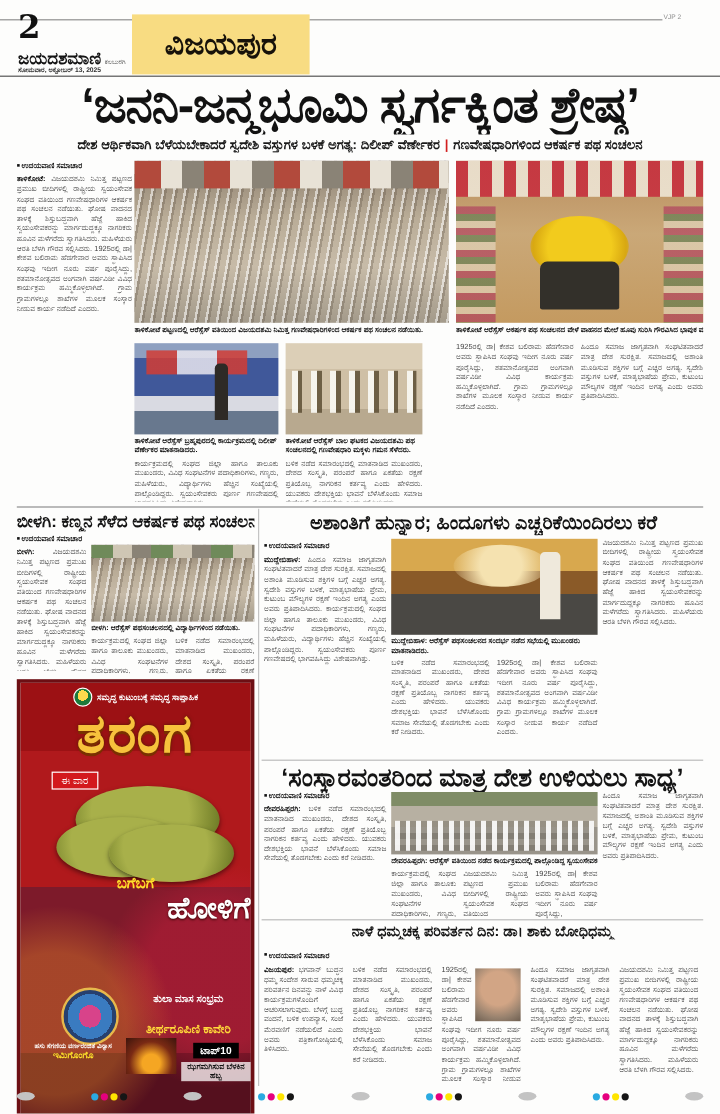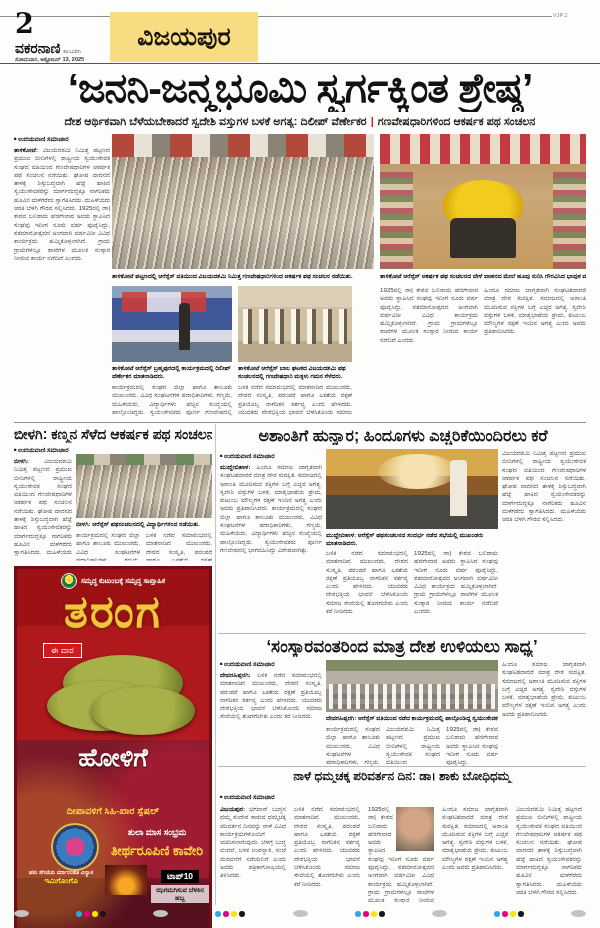--- a/index.html
+++ b/index.html
@@ -68,30 +68,30 @@
   .ad-logo{width:14px;height:14px;border-radius:50%;border:1px solid #fff;
       background:radial-gradient(circle at 50% 40%,#ffd94d 0 40%,#1c7a3a 40% 100%)}
   .ad-tagline{color:#fff;font-size:7px;font-weight:bold;white-space:nowrap}
   .ad-brand{position:absolute;left:0;top:18px;width:100%;text-align:center;font-size:45px;font-weight:800;
       color:#f7c23c;letter-spacing:2px;text-shadow:0 2px 0 #7a3000,0 0 3px #4d1c00;line-height:1.1}
   .ad-week{position:absolute;left:26px;top:74px;background:#d3191d;border:1px solid #fff;color:#fff;
       font-size:8.5px;font-weight:normal;padding:1px 7px}
   .holige{position:absolute;border-radius:50%;background:radial-gradient(circle at 45% 40%,#a8b04a 0 55%,#78842c 85%,#5c6a20 100%);
       box-shadow:0 2px 4px rgba(0,0,0,.5)}
   .ad-kicker{position:absolute;left:0;top:160px;width:100%;text-align:center;color:#ffe12b;font-size:12.5px;font-weight:800}
-  .ad-title{position:absolute;left:0;top:174px;width:100%;text-align:center;color:#fff;font-size:25px;font-weight:800;
+  .ad-title{position:absolute;left:0;top:174px;width:100%;text-align:right;color:#fff;font-size:25px;font-weight:800;
       text-shadow:0 1px 2px #300}
   .ad-count{position:absolute;left:0;top:206px;width:100%;text-align:center;color:#ffe000;font-size:23px;font-weight:800;
       text-shadow:0 1px 0 #7a3000}
   .ad-sub{position:absolute;left:0;top:236px;width:100%;text-align:center;color:#ffd83a;font-size:9.5px;font-weight:800}
   .ad-circle{position:absolute;left:34px;top:254px;width:44px;height:44px;border-radius:50%;border:2px solid #e7b84c;
       background:radial-gradient(circle,#d8438a 0 30%,#3a7bc0 30% 60%,#27406e 60% 100%)}
   .ad-item1{position:absolute;left:88px;top:258px;width:104px;text-align:center}
   .ad-item1 .l1{color:#fff;font-size:8.5px;font-weight:800}
-  .ad-item1 .l2{color:#ffd83a;font-size:13px;font-weight:800;margin-top:5px}
+  .ad-item1 .l2{color:#ffd83a;font-size:10px;font-weight:800;margin-top:15px}
   .ad-item2{position:absolute;left:4px;top:300px;width:80px;text-align:center}
   .ad-item2 .l1{color:#fff;font-size:5.6px;font-weight:bold}
   .ad-item2 .l2{color:#ffe12b;font-size:7.5px;font-weight:800}
   .ad-midimg{position:absolute;left:88px;top:296px;width:42px;height:30px;
       background:radial-gradient(circle at 50% 70%,#f5a623 0 25%,#7a2a14 60%,#3c140c 100%)}
   .ad-item3{position:absolute;left:134px;top:296px;width:58px;text-align:center}
   .top10{display:inline-block;background:#000;color:#fff;font-weight:800;font-size:8.5px;padding:1px 6px}
   .ad-item3 .l1{color:#111;background:rgba(255,255,255,.75);font-size:6.6px;font-weight:800;margin-top:2px;padding:1px}
   .ad-strip{position:absolute;left:3px;right:3px;bottom:3px;background:#ffe92a;border:1px solid #a21616;
       color:#8c1212;font-weight:800;font-size:8.4px;text-align:center;padding:2px 0}
@@ -101,21 +101,21 @@
   .dots{display:flex;gap:2px}
   .dot{width:6px;height:6px;border-radius:50%}
   .dc{background:#2aaae1}.dm{background:#e6007e}.dy{background:#ffe500}.dk{background:#161616}
 </style>
 </head>
 <body>
 
 <div class="hr" style="left:0;top:16px;width:552px"></div>
 <div class="edcode">VJP 2</div>
 <div class="pageno">2</div>
-<div class="mast"><span>ವಕರನಾಣಿ</span><small>ಕಲಬುರಗಿ</small></div>
+<div class="mast"><span>ಜಯದಶಮಾಣಿ</span><small>ಕಲಬುರಗಿ</small></div>
 <div class="dateline">ಸೋಮವಾರ, ಅಕ್ಟೋಬರ್ 13, 2025</div>
 <div class="yellowbox">
     <span>ವಿಜಯಪುರ</span>
   </div>
 <div class="hr" style="left:0;top:63px;width:600px;background:#555"></div>
 
 <div class="h-main">‘ಜನನಿ-ಜನ್ಮಭೂಮಿ ಸ್ವರ್ಗಕ್ಕಿಂತ ಶ್ರೇಷ್ಠ’</div>
 <div class="h-sub">
   <span>ದೇಶ ಆರ್ಥಿಕವಾಗಿ ಬೆಳೆಯಬೇಕಾದರೆ ಸ್ವದೇಶಿ ವಸ್ತುಗಳ ಬಳಕೆ ಅಗತ್ಯ: ದಿಲೀಪ್ ವೆರ್ಣೇಕರ</span><span class="sep">|</span><span>ಗಣವೇಷಧಾರಿಗಳಿಂದ ಆಕರ್ಷಕ ಪಥ ಸಂಚಲನ</span>
 </div>
@@ -173,22 +173,22 @@
 <div class="ad">
   <div class="ad-head">
     <div class="ad-logo"></div>
     <div class="ad-tagline">ಸಮೃದ್ಧ ಕುಟುಂಬಕ್ಕೆ ಸಮೃದ್ಧ ಸಾಪ್ತಾಹಿಕ</div>
   </div>
   <div class="ad-brand">ತರಂಗ</div>
   <div class="ad-week">ಈ ವಾರ</div>
   <div class="holige" style="left:46px;top:86px;width:120px;height:56px"></div>
   <div class="holige" style="left:30px;top:112px;width:110px;height:50px"></div>
   <div class="holige" style="left:74px;top:118px;width:104px;height:48px"></div>
+  <div class="ad-kicker">ಬಗೆಬಗೆ</div>
   <div class="ad-title">ಹೋಳಿಗೆ</div>
-  <div class="ad-sub">ದೀಪಾವಳಿಗೆ ಸಿಹಿ-ಖಾರ ಸ್ಪೆಷಲ್</div>
   <div class="ad-circle"></div>
   <div class="ad-item1">
     <div class="l1">ತುಲಾ ಮಾಸ ಸಂಭ್ರಮ</div>
     <div class="l2">ತೀರ್ಥರೂಪಿಣಿ ಕಾವೇರಿ</div>
   </div>
   <div class="ad-item2">
     <div class="l1">ಹಸು ಸೆಗಣಿಯ ವರ್ಣರಂಜಿತ ವಿನ್ಯಾಸ</div>
     <div class="l2">ಇಮಿಗೊಂಗೊ</div>
   </div>
   <div class="ad-midimg"></div>
@@ -207,21 +207,21 @@
   <div class="glow"></div>
   <div class="speaker"></div>
 </div>
 <div class="cap" style="left:326px;top:531px;width:172px;height:16px">ಮುದ್ದೇಬಿಹಾಳ: ಆರೆಸ್ಸೆಸ್ ಪಥಸಂಚಲನದ ಸಂದರ್ಭ ನಡೆದ ಸಭೆಯಲ್ಲಿ ಮುಖಂಡರು ಮಾತನಾಡಿದರು.</div>
 <div class="col" style="left:326px;top:549px;width:82px;height:81px">ಬಳಿಕ ನಡೆದ ಸಮಾರಂಭದಲ್ಲಿ ಮಾತನಾಡಿದ ಮುಖಂಡರು, ದೇಶದ ಸಂಸ್ಕೃತಿ, ಪರಂಪರೆ ಹಾಗೂ ಏಕತೆಯ ರಕ್ಷಣೆ ಪ್ರತಿಯೊಬ್ಬ ನಾಗರಿಕನ ಕರ್ತವ್ಯ ಎಂದು ಹೇಳಿದರು. ಯುವಕರು ದೇಶಭಕ್ತಿಯ ಭಾವನೆ ಬೆಳೆಸಿಕೊಂಡು ಸಮಾಜ ಸೇವೆಯಲ್ಲಿ ತೊಡಗಬೇಕು ಎಂದು ಕರೆ ನೀಡಿದರು.</div>
 <div class="col" style="left:414px;top:549px;width:84px;height:81px">1925ರಲ್ಲಿ ಡಾ| ಕೇಶವ ಬಲಿರಾಮ ಹೆಡಗೇವಾರ ಅವರು ಸ್ಥಾಪಿಸಿದ ಸಂಘವು ಇದೀಗ ನೂರು ವರ್ಷ ಪೂರೈಸಿದ್ದು, ಶತಮಾನೋತ್ಸವದ ಅಂಗವಾಗಿ ವರ್ಷವಿಡೀ ವಿವಿಧ ಕಾರ್ಯಕ್ರಮ ಹಮ್ಮಿಕೊಳ್ಳಲಾಗಿದೆ. ಗ್ರಾಮ ಗ್ರಾಮಗಳಲ್ಲೂ ಶಾಖೆಗಳ ಮೂಲಕ ಸಂಸ್ಕಾರ ನೀಡುವ ಕಾರ್ಯ ನಡೆದಿದೆ ಎಂದರು.</div>
 <div class="col" style="left:502px;top:449px;width:84px;height:181px">ವಿಜಯದಶಮಿ ನಿಮಿತ್ತ ಪಟ್ಟಣದ ಪ್ರಮುಖ ಬೀದಿಗಳಲ್ಲಿ ರಾಷ್ಟ್ರೀಯ ಸ್ವಯಂಸೇವಕ ಸಂಘದ ವತಿಯಿಂದ ಗಣವೇಷಧಾರಿಗಳ ಆಕರ್ಷಕ ಪಥ ಸಂಚಲನ ನಡೆಯಿತು. ಘೋಷ ವಾದನದ ತಾಳಕ್ಕೆ ಶಿಸ್ತುಬದ್ಧವಾಗಿ ಹೆಜ್ಜೆ ಹಾಕಿದ ಸ್ವಯಂಸೇವಕರನ್ನು ಮಾರ್ಗದುದ್ದಕ್ಕೂ ನಾಗರಿಕರು ಹೂವಿನ ಮಳೆಗರೆದು ಸ್ವಾಗತಿಸಿದರು. ಮಹಿಳೆಯರು ಆರತಿ ಬೆಳಗಿ ಗೌರವ ಸಲ್ಲಿಸಿದರು.</div>
 
 <div class="hr" style="left:218px;top:633px;width:368px;background:#bbb"></div>
 
-<div class="h-sec" style="left:218px;top:637px;width:368px;font-size:17px">‘ಸಂಸ್ಕಾರವಂತರಿಂದ ಮಾತ್ರ ದೇಶ ಉಳಿಯಲು ಸಾಧ್ಯ’</div>
+<div class="h-sec" style="left:218px;top:637px;width:368px;font-size:21px">‘ಸಂಸ್ಕಾರವಂತರಿಂದ ಮಾತ್ರ ದೇಶ ಉಳಿಯಲು ಸಾಧ್ಯ’</div>
 <div class="byline" style="left:220px;top:660px">ಉದಯವಾಣಿ ಸಮಾಚಾರ</div>
 <div class="col" style="left:220px;top:671px;width:102px;height:93px">
   <b>ದೇವರಹಿಪ್ಪರಗಿ:</b> <span>ಬಳಿಕ ನಡೆದ ಸಮಾರಂಭದಲ್ಲಿ ಮಾತನಾಡಿದ ಮುಖಂಡರು, ದೇಶದ ಸಂಸ್ಕೃತಿ, ಪರಂಪರೆ ಹಾಗೂ ಏಕತೆಯ ರಕ್ಷಣೆ ಪ್ರತಿಯೊಬ್ಬ ನಾಗರಿಕನ ಕರ್ತವ್ಯ ಎಂದು ಹೇಳಿದರು. ಯುವಕರು ದೇಶಭಕ್ತಿಯ ಭಾವನೆ ಬೆಳೆಸಿಕೊಂಡು ಸಮಾಜ ಸೇವೆಯಲ್ಲಿ ತೊಡಗಬೇಕು ಎಂದು ಕರೆ ನೀಡಿದರು.</span>
 </div>
 <div class="photo ph-gather" style="left:326px;top:660px;width:172px;height:52px">
   <div class="crowd"></div>
 </div>
 <div class="cap" style="left:326px;top:714px;width:172px;height:9px;white-space:nowrap">ದೇವರಹಿಪ್ಪರಗಿ: ಆರೆಸ್ಸೆಸ್ ವತಿಯಿಂದ ನಡೆದ ಕಾರ್ಯಕ್ರಮದಲ್ಲಿ ಪಾಲ್ಗೊಂಡಿದ್ದ ಸ್ವಯಂಸೇವಕರು.</div>
 <div class="col" style="left:326px;top:725px;width:54px;height:41px">ಕಾರ್ಯಕ್ರಮದಲ್ಲಿ ಸಂಘದ ಜಿಲ್ಲಾ ಹಾಗೂ ತಾಲೂಕು ಮುಖಂಡರು, ವಿವಿಧ ಸಂಘಟನೆಗಳ ಪದಾಧಿಕಾರಿಗಳು, ಗಣ್ಯರು, ಮಹಿಳೆಯರು, ವಿದ್ಯಾರ್ಥಿಗಳು ಹೆಚ್ಚಿನ ಸಂಖ್ಯೆಯಲ್ಲಿ ಪಾಲ್ಗೊಂಡಿದ್ದರು. ಸ್ವಯಂಸೇವಕರು ಪೂರ್ಣ ಗಣವೇಷದಲ್ಲಿ ಭಾಗವಹಿಸಿದ್ದು ವಿಶೇಷವಾಗಿತ್ತು.</div>
 <div class="col" style="left:386px;top:725px;width:54px;height:41px">ವಿಜಯದಶಮಿ ನಿಮಿತ್ತ ಪಟ್ಟಣದ ಪ್ರಮುಖ ಬೀದಿಗಳಲ್ಲಿ ರಾಷ್ಟ್ರೀಯ ಸ್ವಯಂಸೇವಕ ಸಂಘದ ವತಿಯಿಂದ ಗಣವೇಷಧಾರಿಗಳ ಆಕರ್ಷಕ ಪಥ ಸಂಚಲನ ನಡೆಯಿತು. ಘೋಷ ವಾದನದ ತಾಳಕ್ಕೆ ಶಿಸ್ತುಬದ್ಧವಾಗಿ ಹೆಜ್ಜೆ ಹಾಕಿದ ಸ್ವಯಂಸೇವಕರನ್ನು ಮಾರ್ಗದುದ್ದಕ್ಕೂ ನಾಗರಿಕರು ಹೂವಿನ ಮಳೆಗರೆದು ಸ್ವಾಗತಿಸಿದರು. ಮಹಿಳೆಯರು ಆರತಿ ಬೆಳಗಿ ಗೌರವ ಸಲ್ಲಿಸಿದರು.</div>

